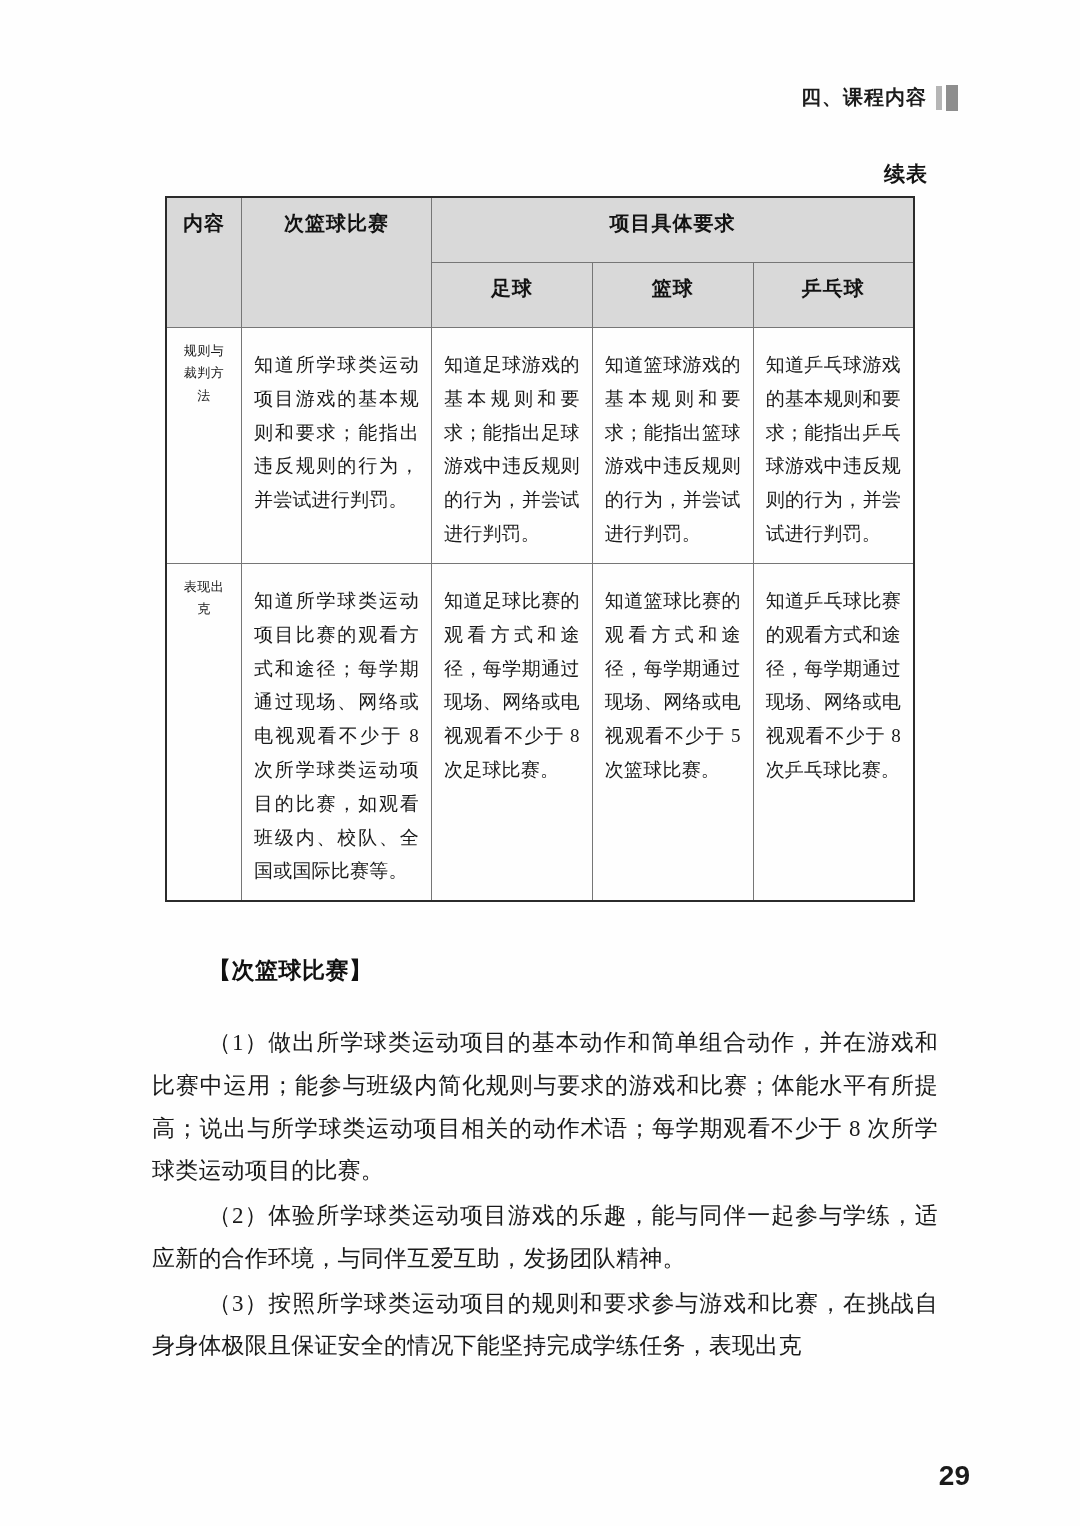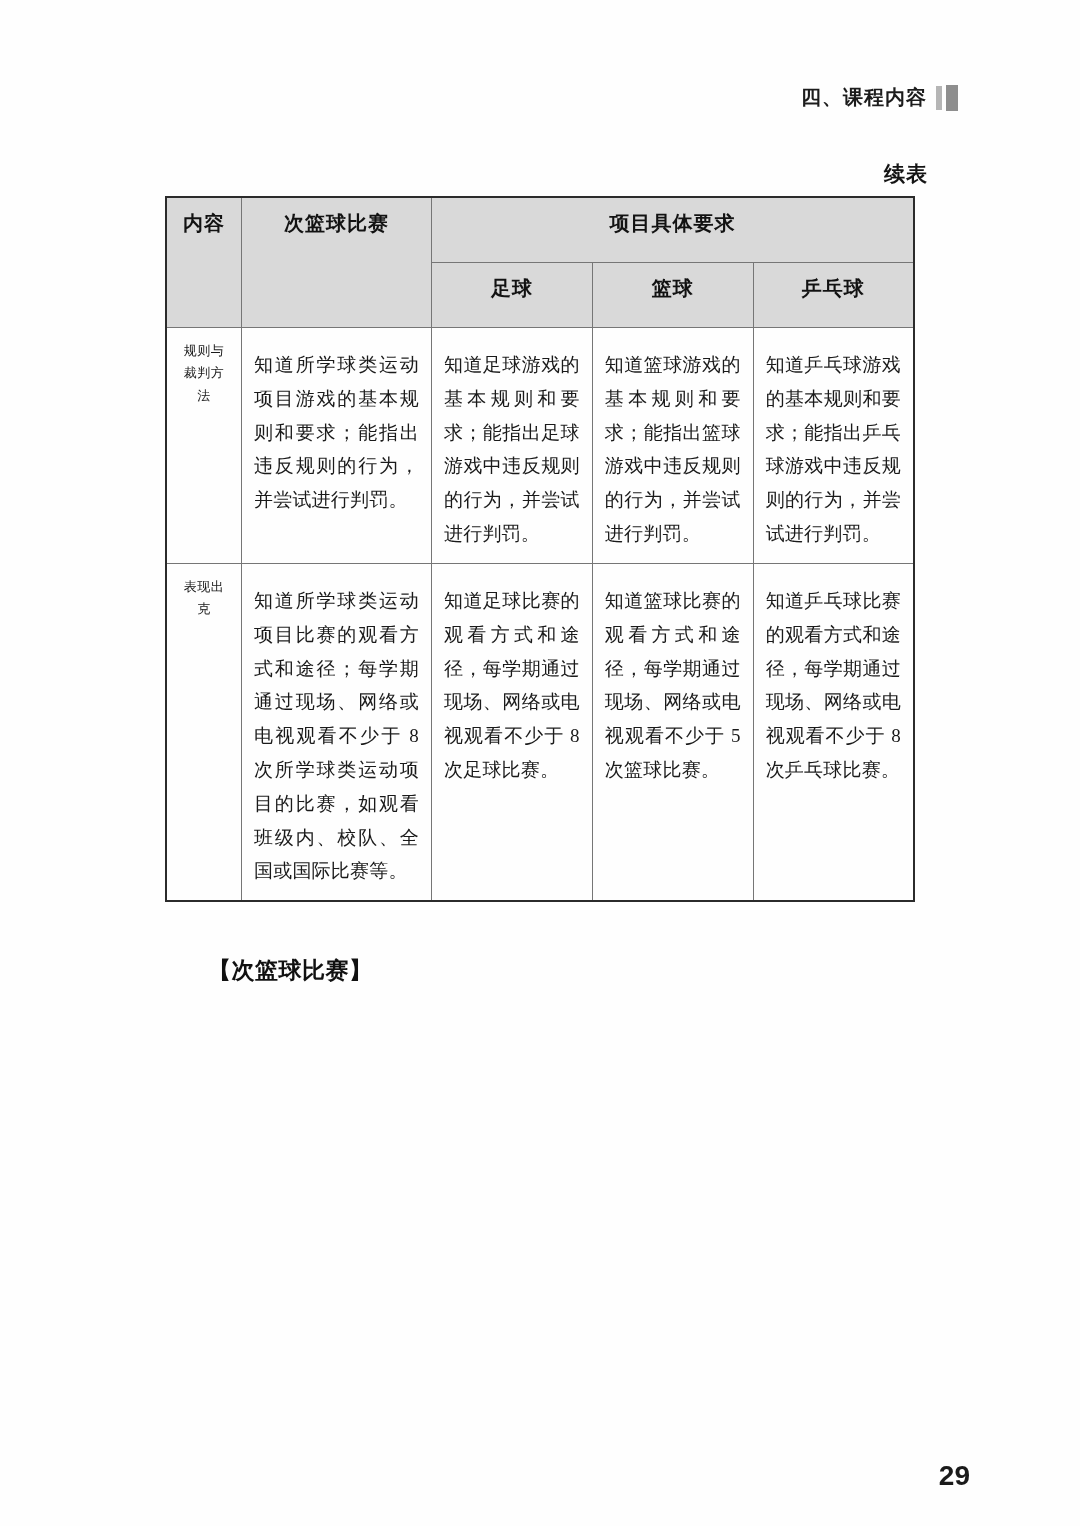--- a/index.html
+++ b/index.html
@@ -222,16 +222,21 @@
           <td class="cell">
             <span class="cell-text">知道乒乓球比赛的观看方式和途径，每学期通过现场、网络或电视观看不少于 8 次乒乓球比赛。</span>
           </td>
         </tr>
       </tbody>
     </table>
   </div>
 
   <div class="section-heading">【次篮球比赛】</div>
 
+  <div class="body-copy">
+    <p class="body-para">（1）做出所学球类运动项目的基本动作和简单组合动作，并在游戏和比赛中运用；能参与班级内简化规则与要求的游戏和比赛；体能水平有所提高；说出与所学球类运动项目相关的动作术语；每学期观看不少于 8 次所学球类运动项目的比赛。</p>
+    <p class="body-para">（2）体验所学球类运动项目游戏的乐趣，能与同伴一起参与学练，适应新的合作环境，与同伴互爱互助，发扬团队精神。</p>
+    <p class="body-para">（3）按照所学球类运动项目的规则和要求参与游戏和比赛，在挑战自身身体极限且保证安全的情况下能坚持完成学练任务，表现出克</p>
+  </div>
 
   <div class="folio">29</div>
 
 </div>
 
 </body></html>

